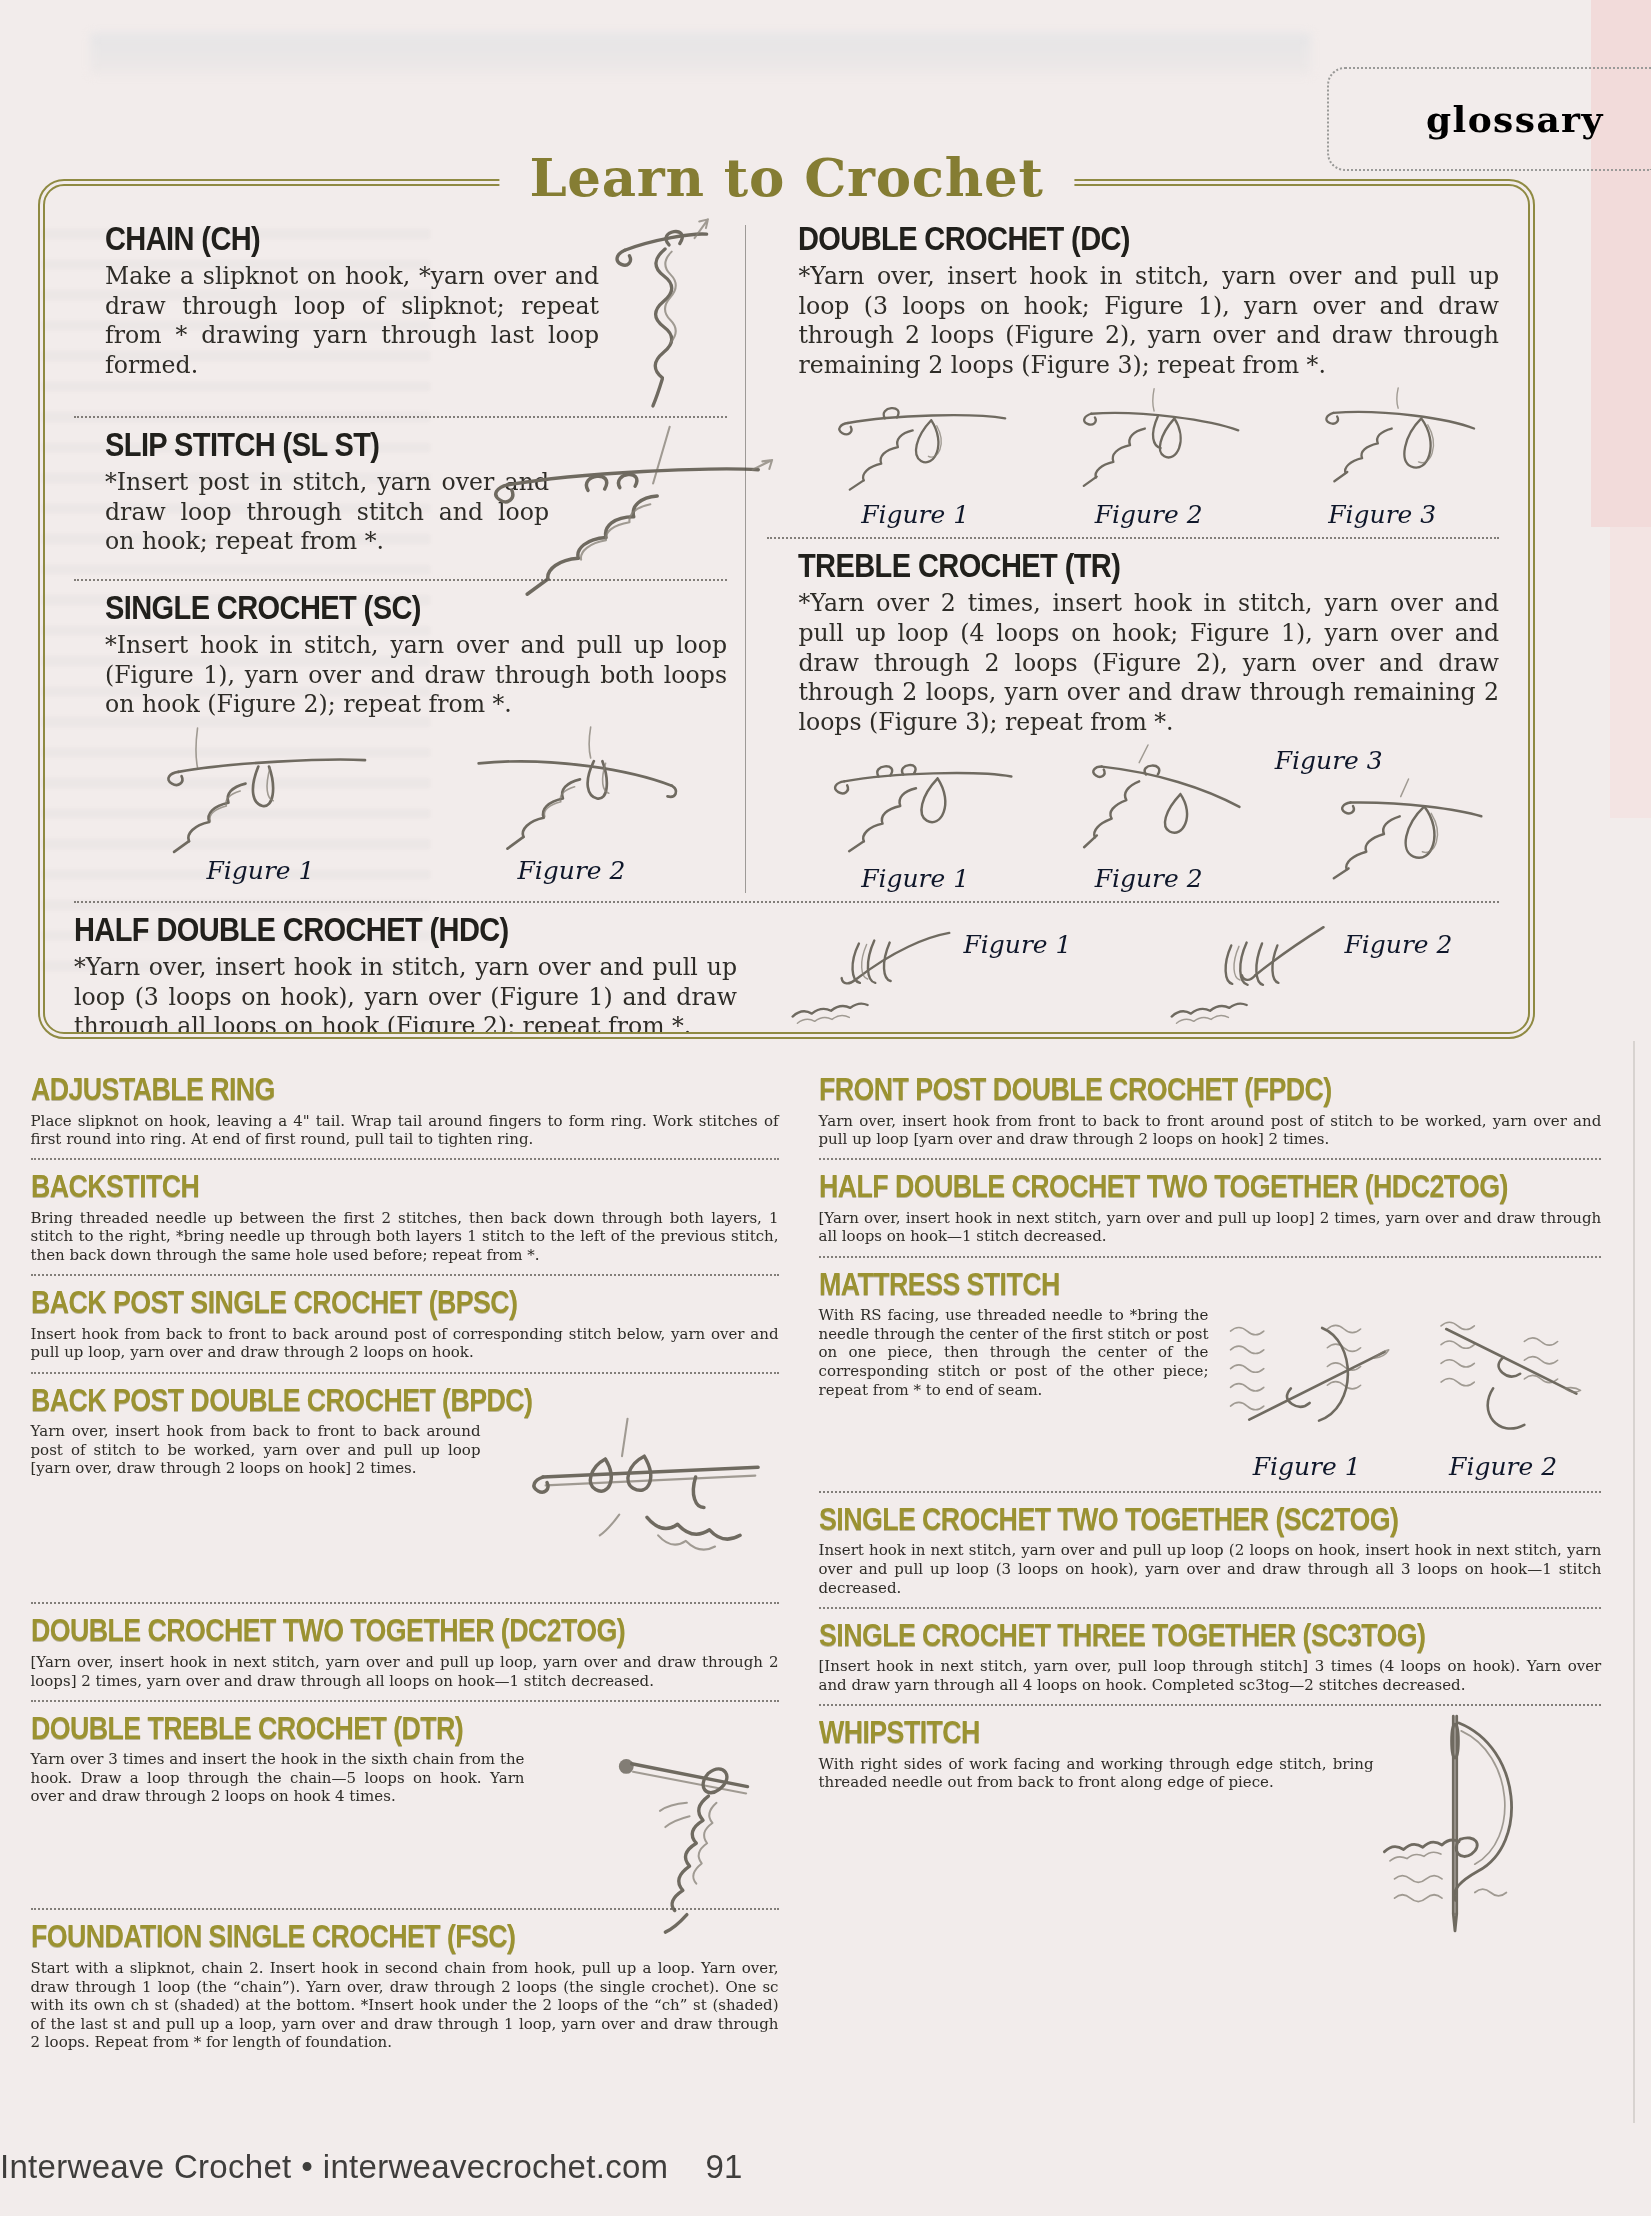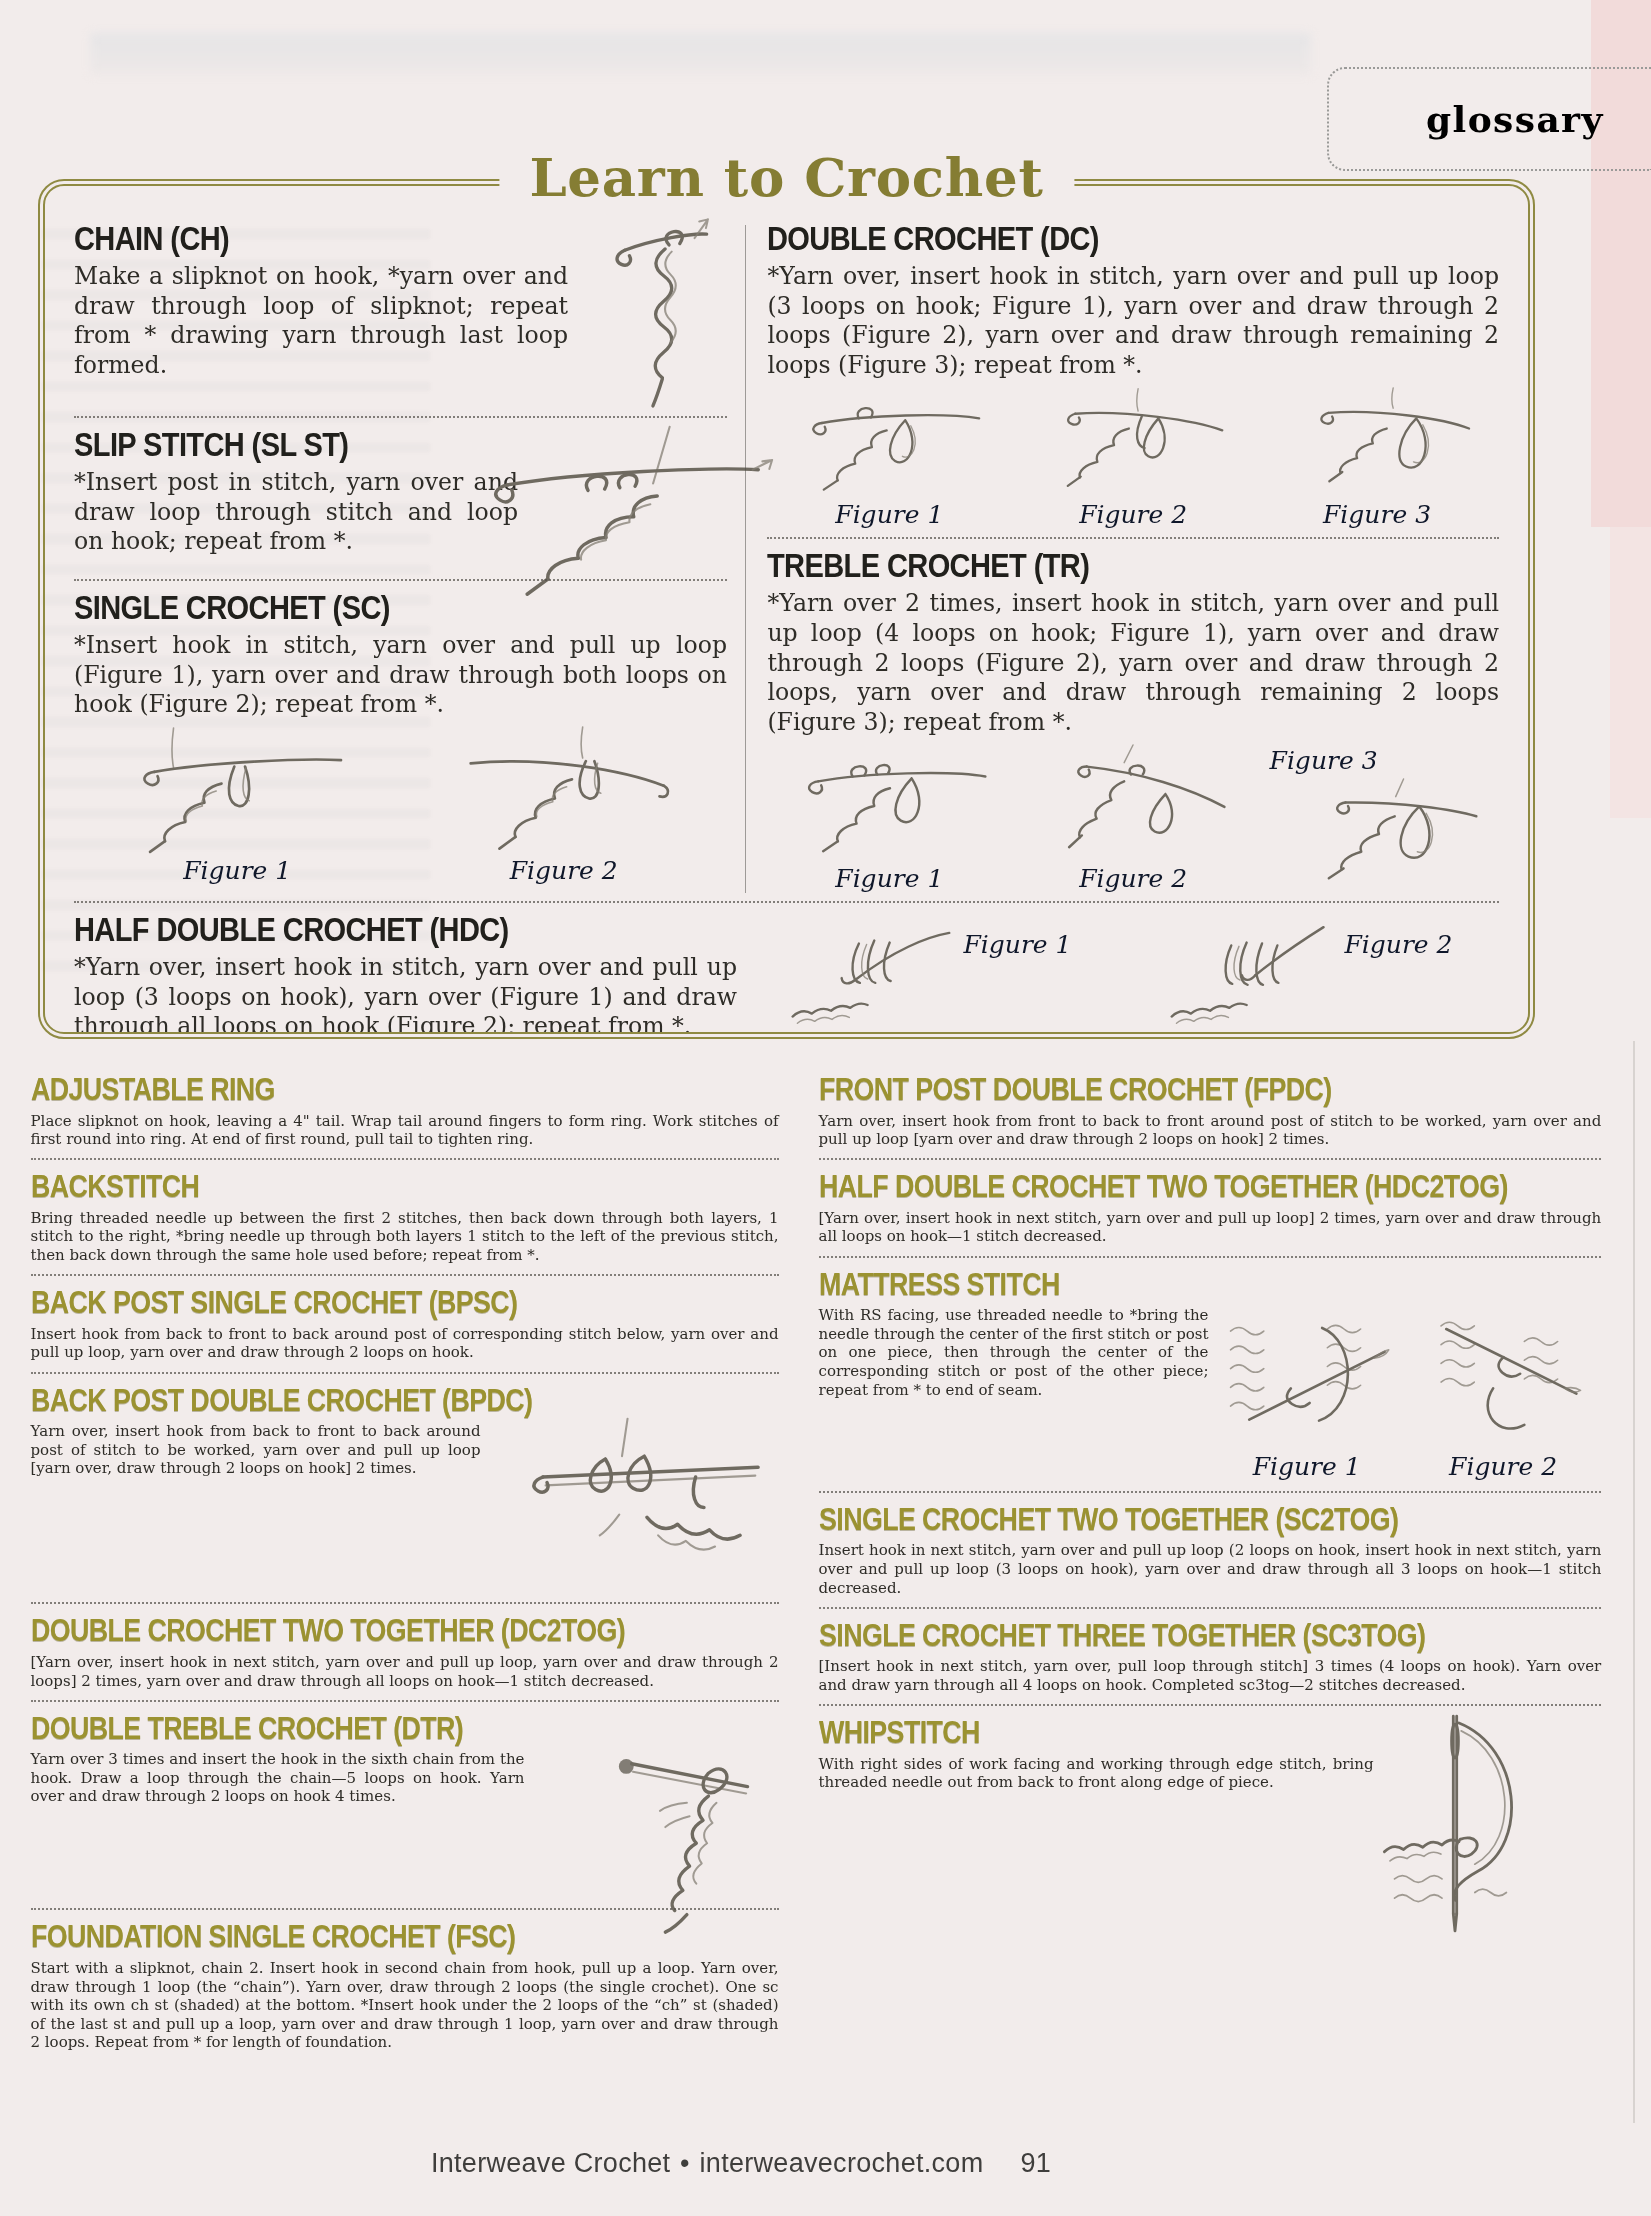--- a/index.html
+++ b/index.html
@@ -45,21 +45,21 @@
 
   .hd{font-family:"Liberation Sans", sans-serif;font-weight:bold;line-height:1;
       letter-spacing:-0.7px;transform:scaleX(.88);transform-origin:left center;white-space:nowrap;margin:0 0 7px;}
   .hd-dark{font-size:33px;color:#21201c;}
   .hd-olive{font-size:30.5px;color:#9b9231;text-shadow:0 0.7px 0 rgba(82,76,20,.35);}
   .body{font-size:23.6px;line-height:1.26;margin:0;text-align:justify;}
   .lower .body{font-size:15px;line-height:1.24;}
   .dotsep{border-top:2.8px dotted #53504a;opacity:.7;margin:9.7px 0 11px;height:0;}
   .box-inner .dotsep{margin:8.3px 0 9.7px;}
 
-  .sec{position:relative;}
+  .sec{position:relative;margin-left:31px;}
   .sec-chain{min-height:186px;}
   .sec-chain .body{width:494px;}
   .sec-slip{min-height:143px;}
   .sec-slip .body{width:444px;}
 
   .figrow{display:flex;justify-content:space-around;align-items:flex-end;margin-top:5.5px;}
   .fig{display:flex;flex-direction:column;align-items:center;}
   .fig.cap-top{flex-direction:column-reverse;align-items:flex-start;}
   .fig.cap-right{flex-direction:row;align-items:flex-start;}
   .fig.cap-right .figcap{margin:9.7px 0 0 7px;}
@@ -85,22 +85,22 @@
   .entry-bpdc{min-height:208px;}
   .entry-dtr .body{width:494px;}
   .entry-dtr{min-height:186px;}
   .entry-mattress{display:flex;}
   .entry-mattress .mat-text{width:390px;flex:none;}
   .mat-figs{flex:1;display:flex;justify-content:space-around;align-items:flex-start;padding-top:4.2px;}
   .entry-whip .body{width:555px;}
   .entry-whip{min-height:222px;}
 
   
-  .footer{position:absolute;top:2148px;left:0;width:1482px;text-align:center;
-    font-family:"Liberation Sans", sans-serif;font-size:27px;color:#3f3e3c;letter-spacing:0.3px;}
+  .footer{position:absolute;top:2148px;left:0;width:1482px;text-align:left;
+    font-family:"Liberation Sans", sans-serif;font-size:33px;color:#3f3e3c;letter-spacing:0.3px;}
   .footer .pgnum{margin-left:37px;}
   .footer .bullet{margin:0 9.7px;}
 </style>
 </head>
 <body>
 
 <div class="bleed-band"></div>
 <div class="bleed-right-a"></div>
 <div class="bleed-right-b"></div>
 <div class="bleed-right-c"></div>

